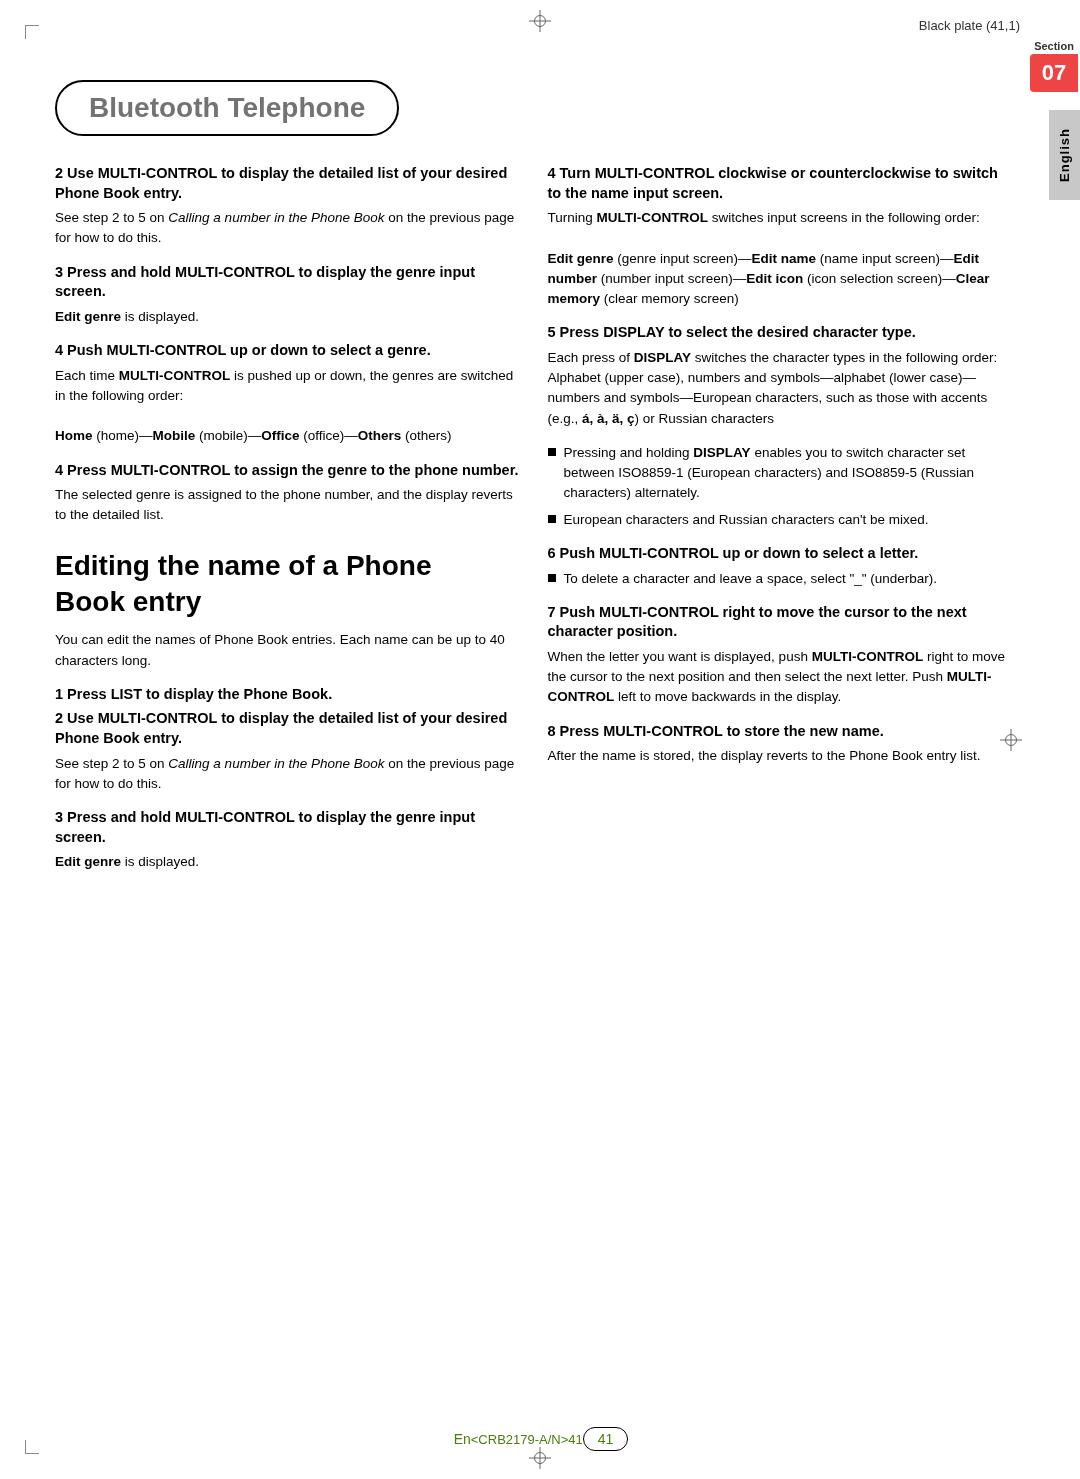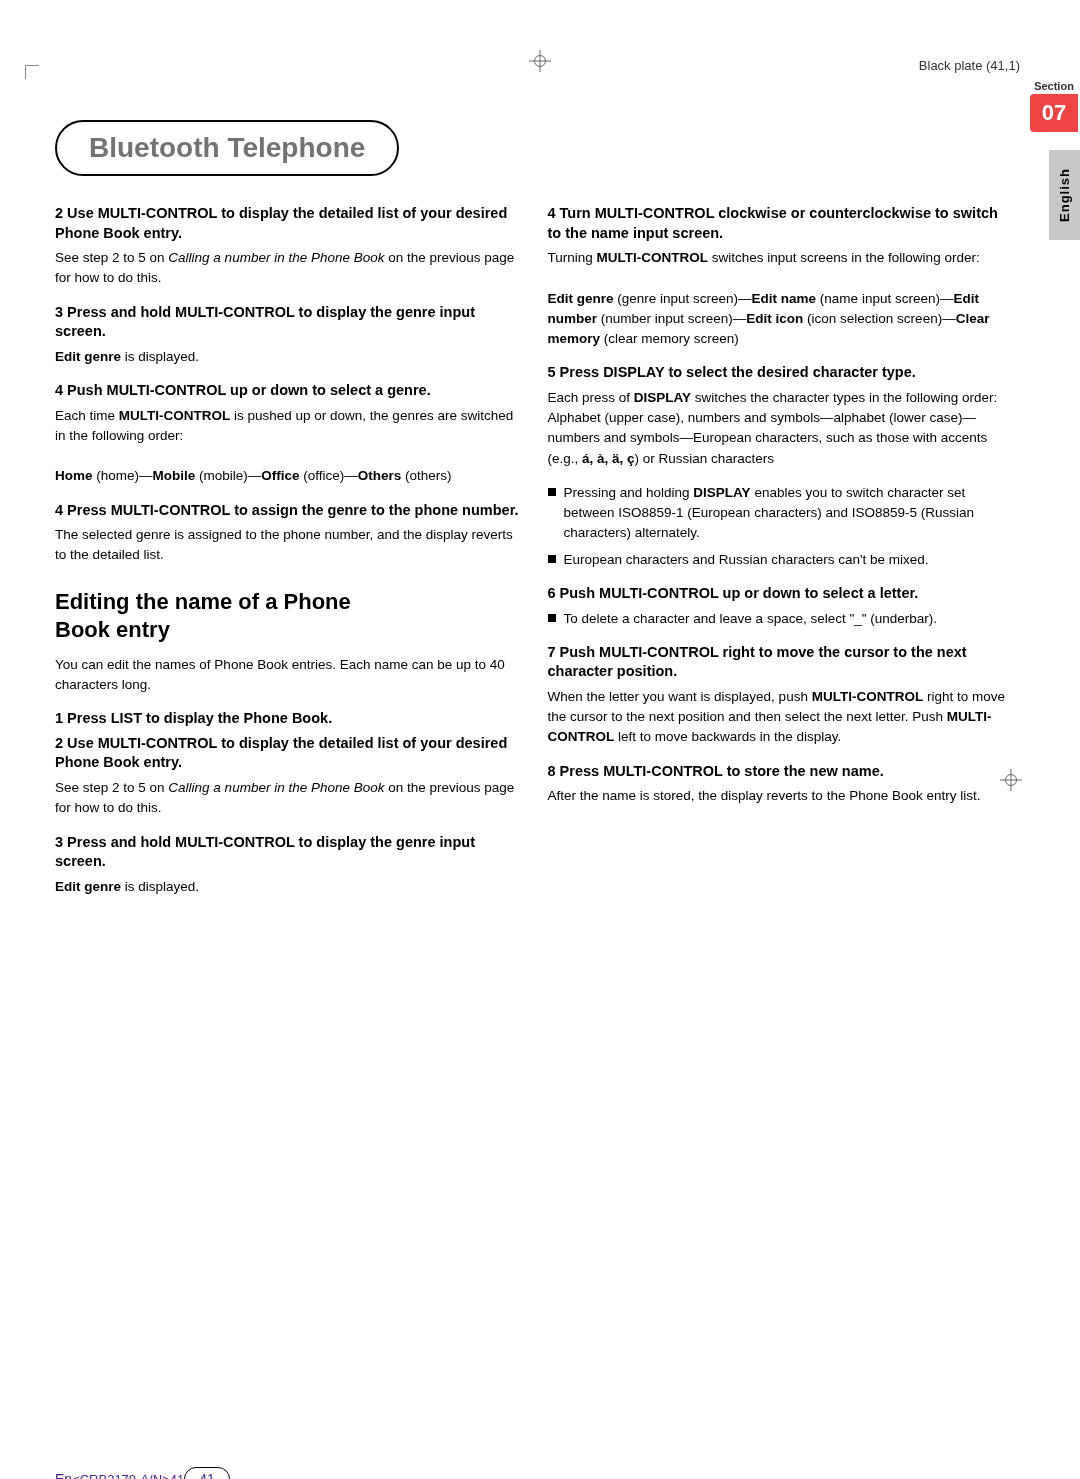--- a/index.html
+++ b/index.html
@@ -23,21 +23,20 @@
     }
 
     
     .top-header {
       display: flex;
       justify-content: flex-end;
       align-items: center;
       padding: 18px 60px 0 60px;
       font-size: 13px;
       color: #333;
-      margin-top: 40px;
     }
 
     
     .section-tab {
       position: absolute;
       top: 40px;
       right: 0;
       width: 52px;
       display: flex;
       flex-direction: column;
@@ -139,21 +138,21 @@
     .step-body em {
       font-style: italic;
     }
 
     .step-body strong {
       font-weight: bold;
     }
 
     
     .section-title {
-      font-size: 22px;
+      font-size: 28px;
       font-weight: bold;
       margin: 22px 0 10px 0;
       line-height: 1.3;
     }
 
     .section-intro {
       font-size: 13.5px;
       line-height: 1.5;
       margin-bottom: 14px;
     }
@@ -177,24 +176,24 @@
       flex-shrink: 0;
     }
 
     
     .bottom-bar {
       position: absolute;
       bottom: 28px;
       left: 55px;
       right: 53px;
       display: flex;
-      justify-content: flex-start;
+      justify-content: center;
       align-items: center;
       font-size: 13px;
-      color: #4c1d95;
+      color: #4d7c0f;
     }
 
     .page-number-box {
       border: 1.5px solid #000;
       border-radius: 20px;
       padding: 3px 14px;
       font-size: 14px;
       font-weight: normal;
     }
 

